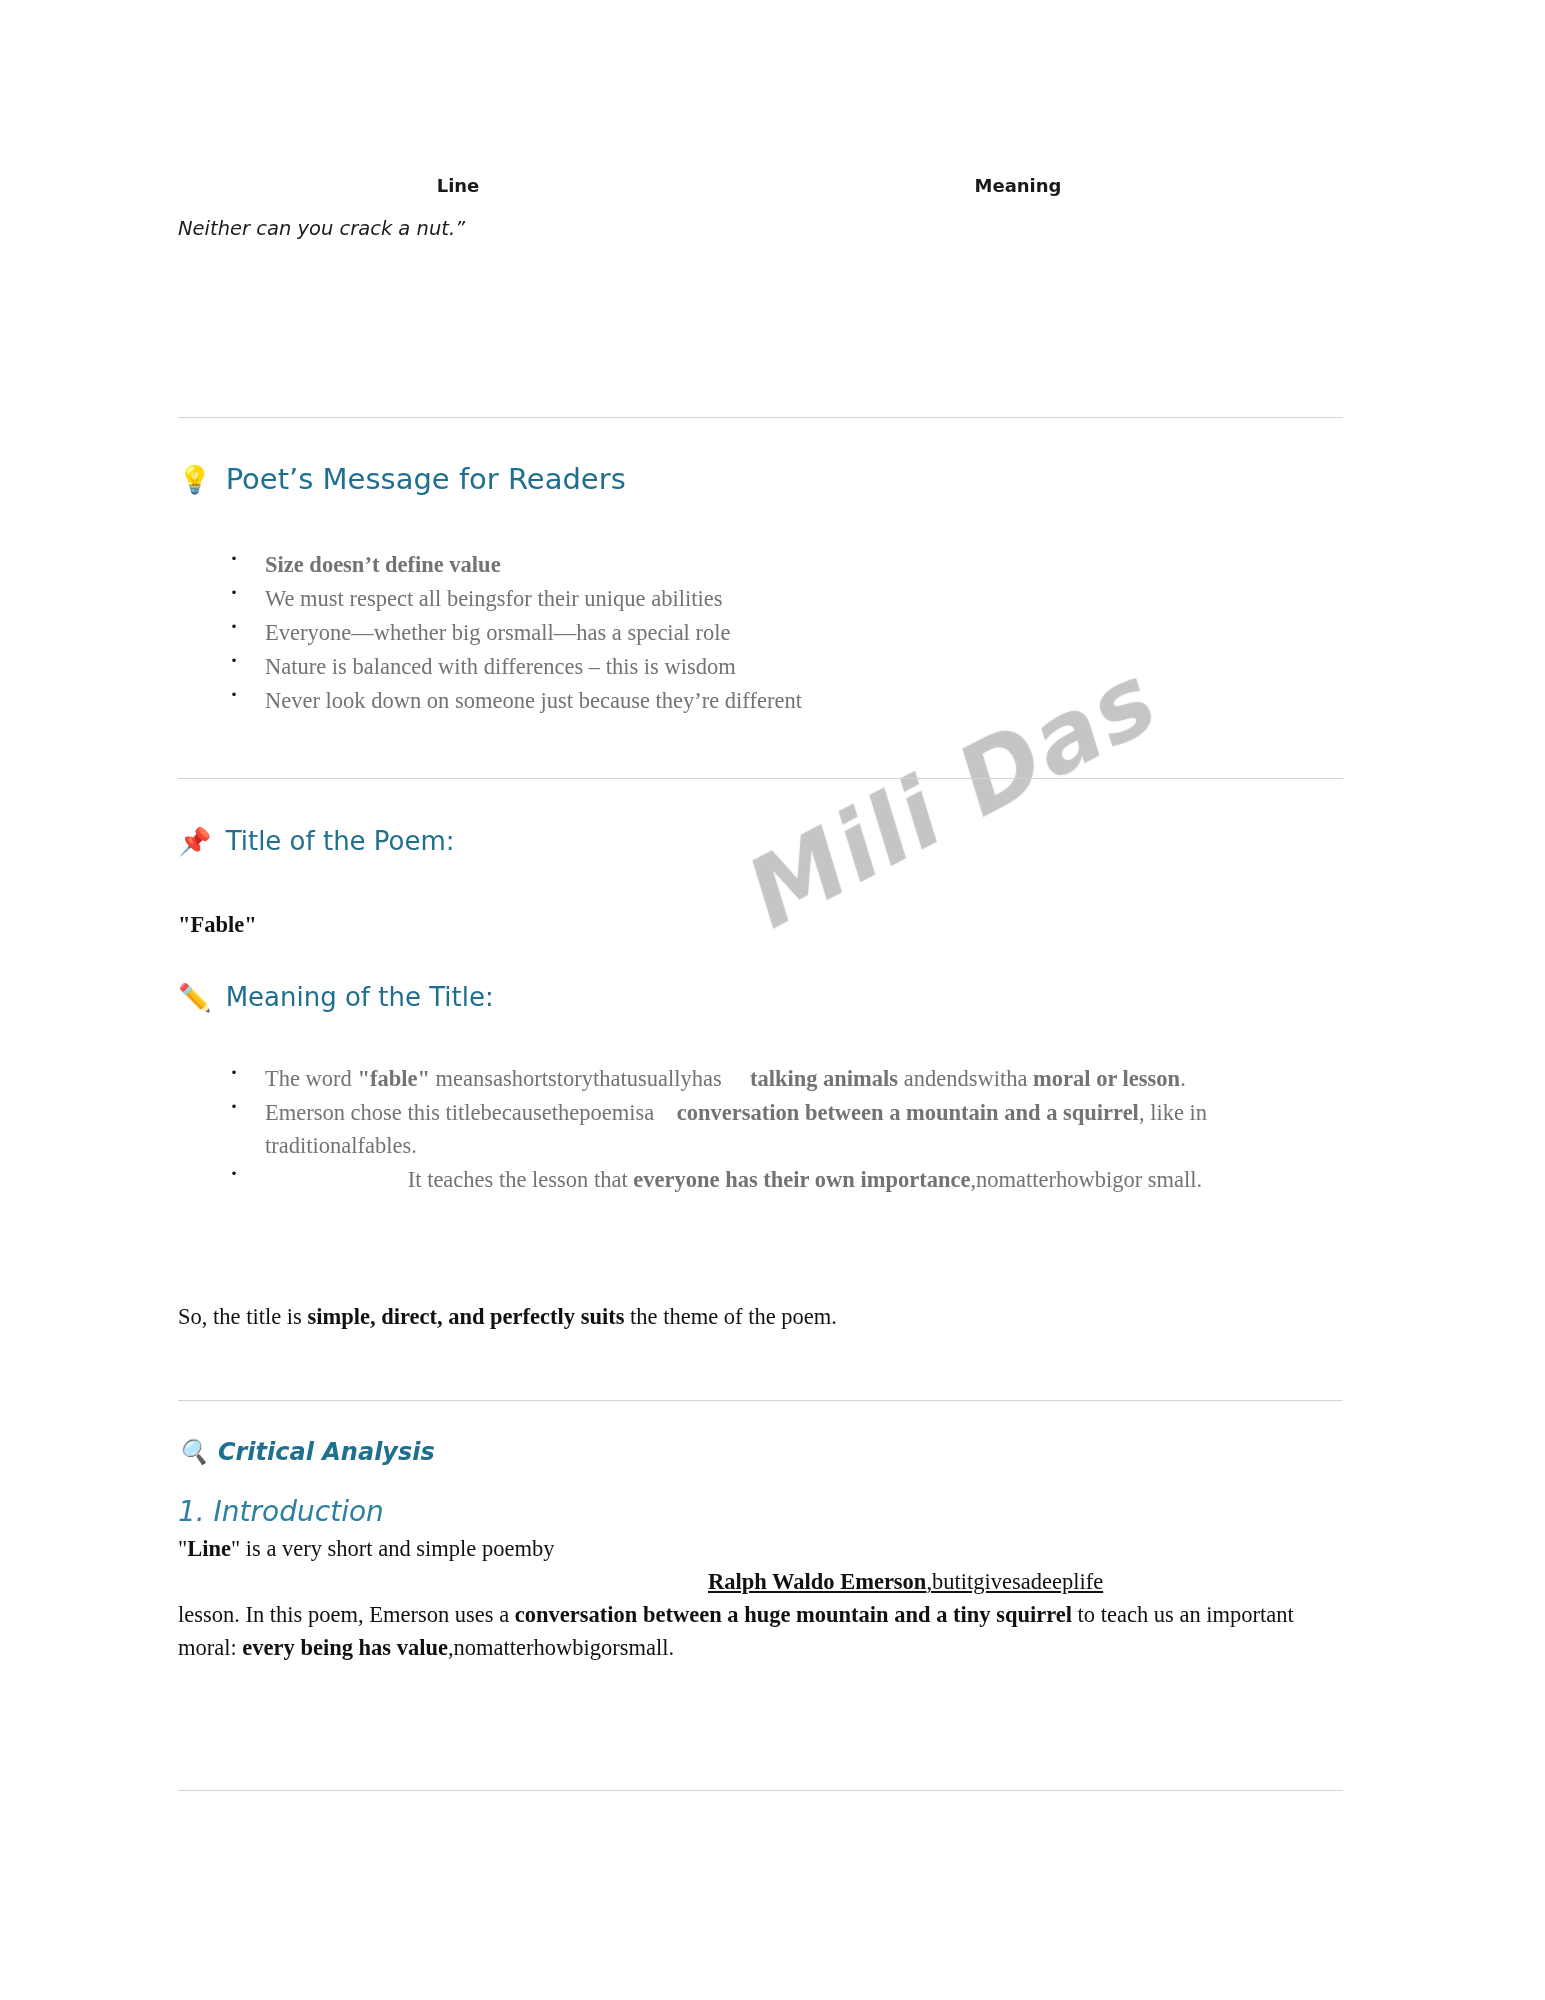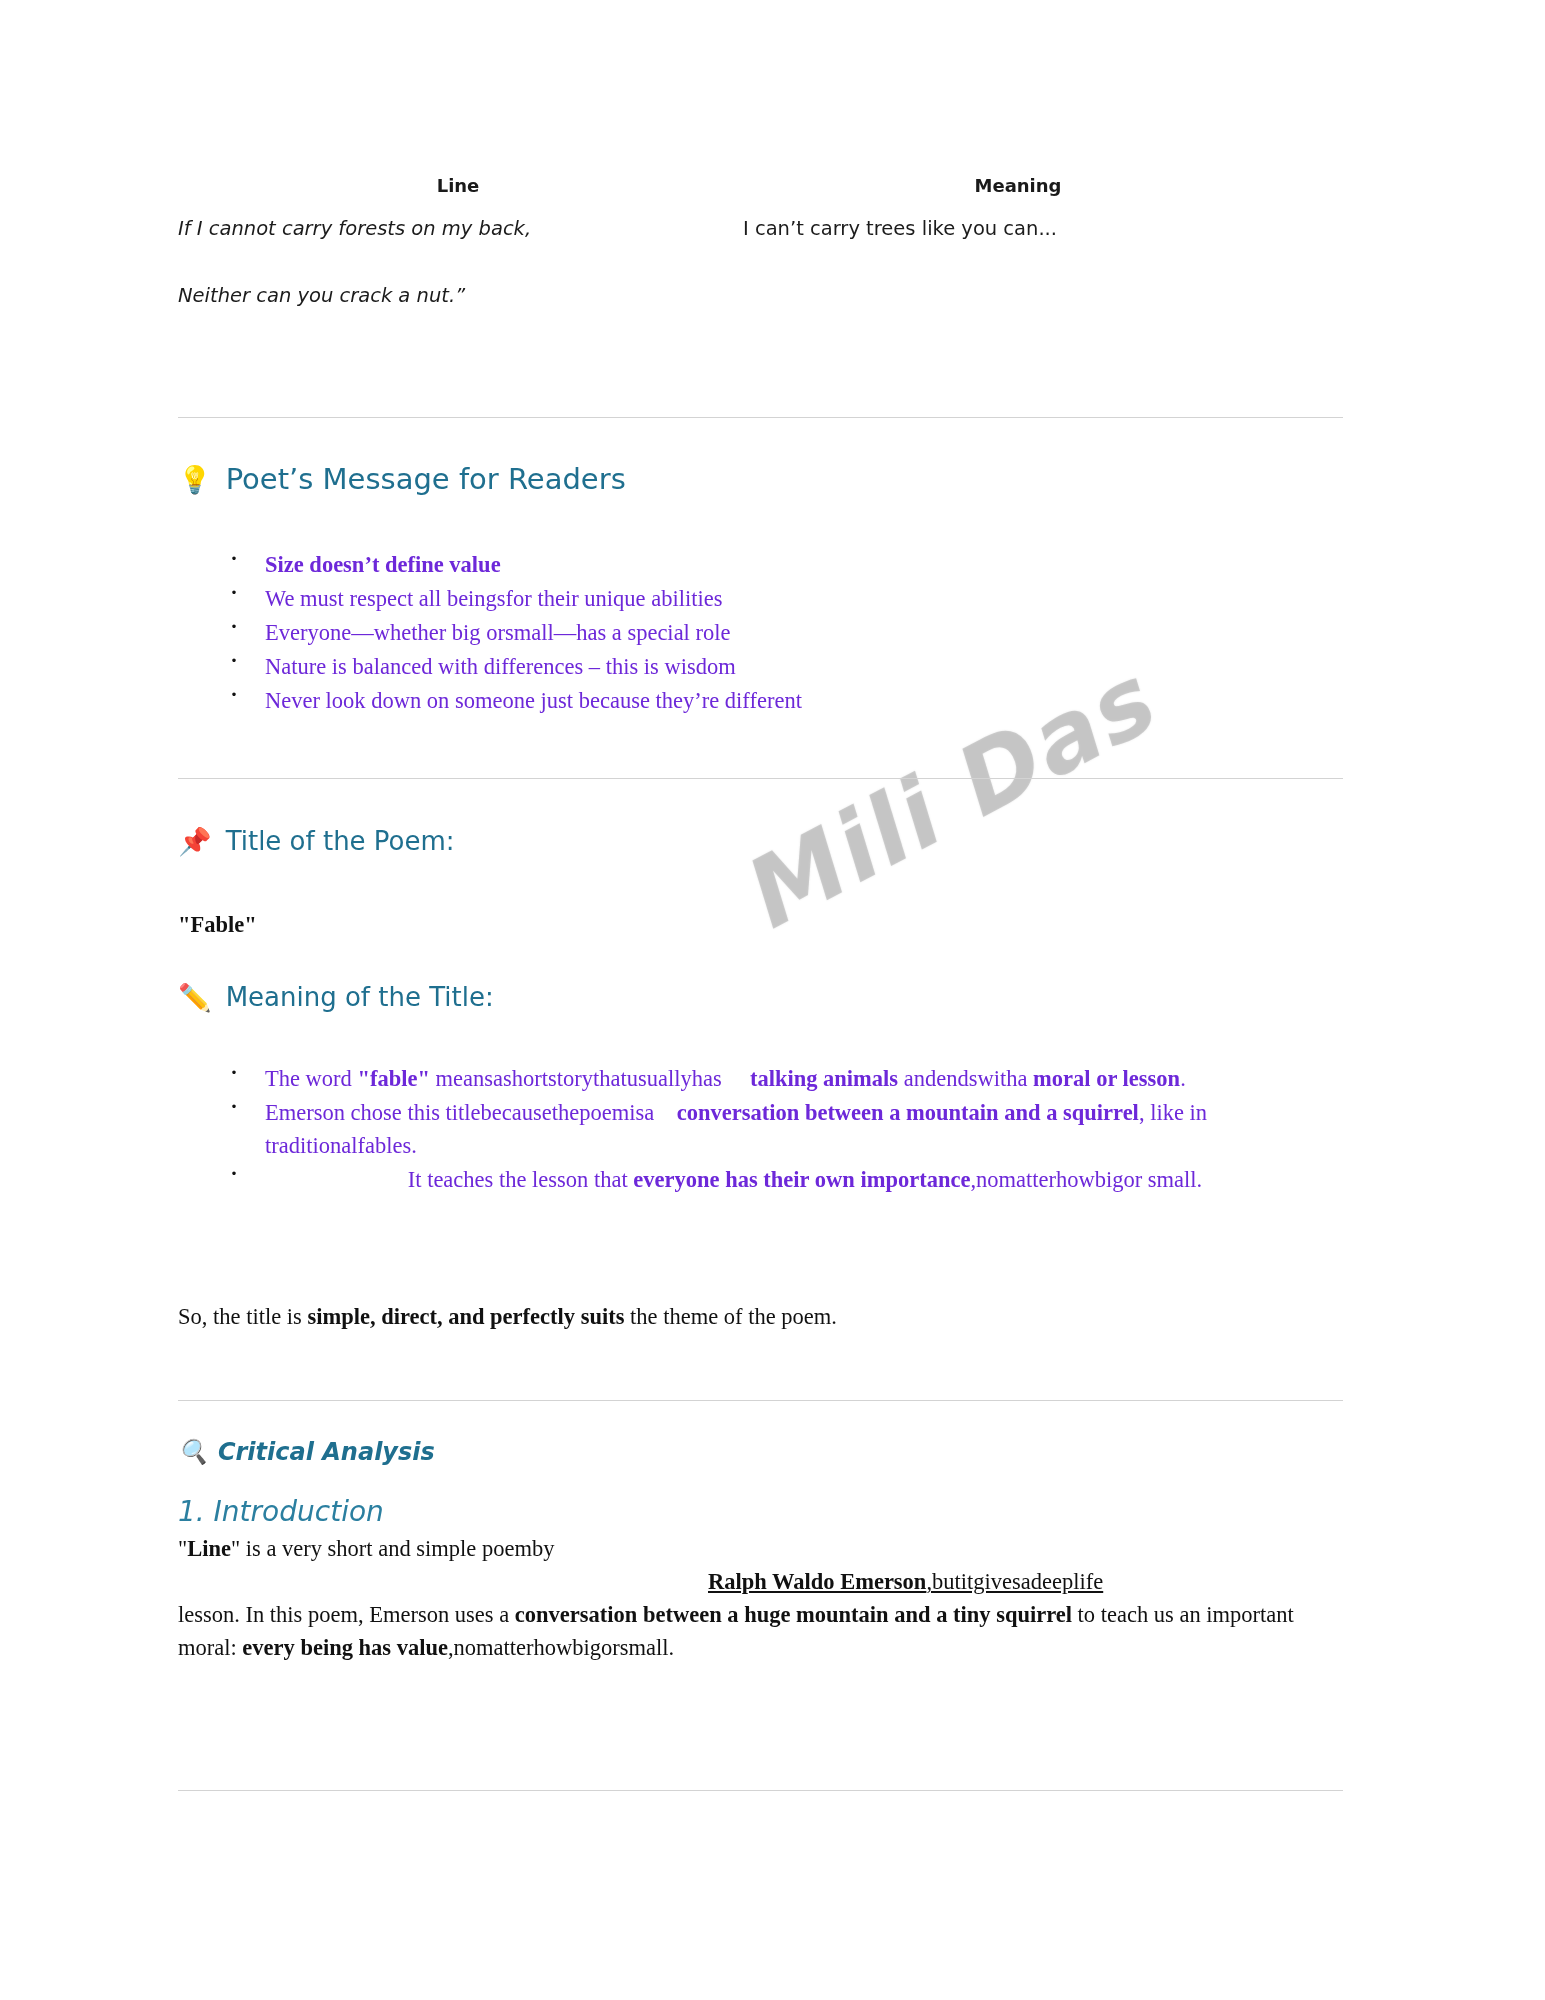--- a/index.html
+++ b/index.html
@@ -100,21 +100,21 @@
   .sec-head.small {
     font-size: 26px;
   }
 
   
   .bullets {
     position: absolute;
     font-family: "Liberation Serif", serif;
     font-size: 22.5px;
     line-height: 33px;
-    color: #6d28d9;
+    color: #737373;
   }
   .bullets li {
     list-style: none;
     position: relative;
     margin: 0 0 1px 0;
     padding-left: 0;
   }
   .bullets ul {
     margin: 0;
     padding: 0;
@@ -160,24 +160,20 @@
 <body>
 
 <div class="page">
 
   <div class="watermark">Mili Das</div>
 
   <div class="lm-table">
     <div class="lm-head">
       <div class="c1">Line</div>
       <div class="c2">Meaning</div>
-    </div>
-    <div class="lm-row">
-      <div class="c1">If I cannot carry forests on my back,</div>
-      <div class="c2">I can’t carry trees like you can...</div>
     </div>
     <div class="lm-row">
       <div class="c1">Neither can you crack a nut.”</div>
     </div>
   </div>
 
   <div class="hr" style="top:417px;"></div>
 
   <div class="sec-head" style="left:178px; top:462px;">
     <span class="emoji">💡</span>

